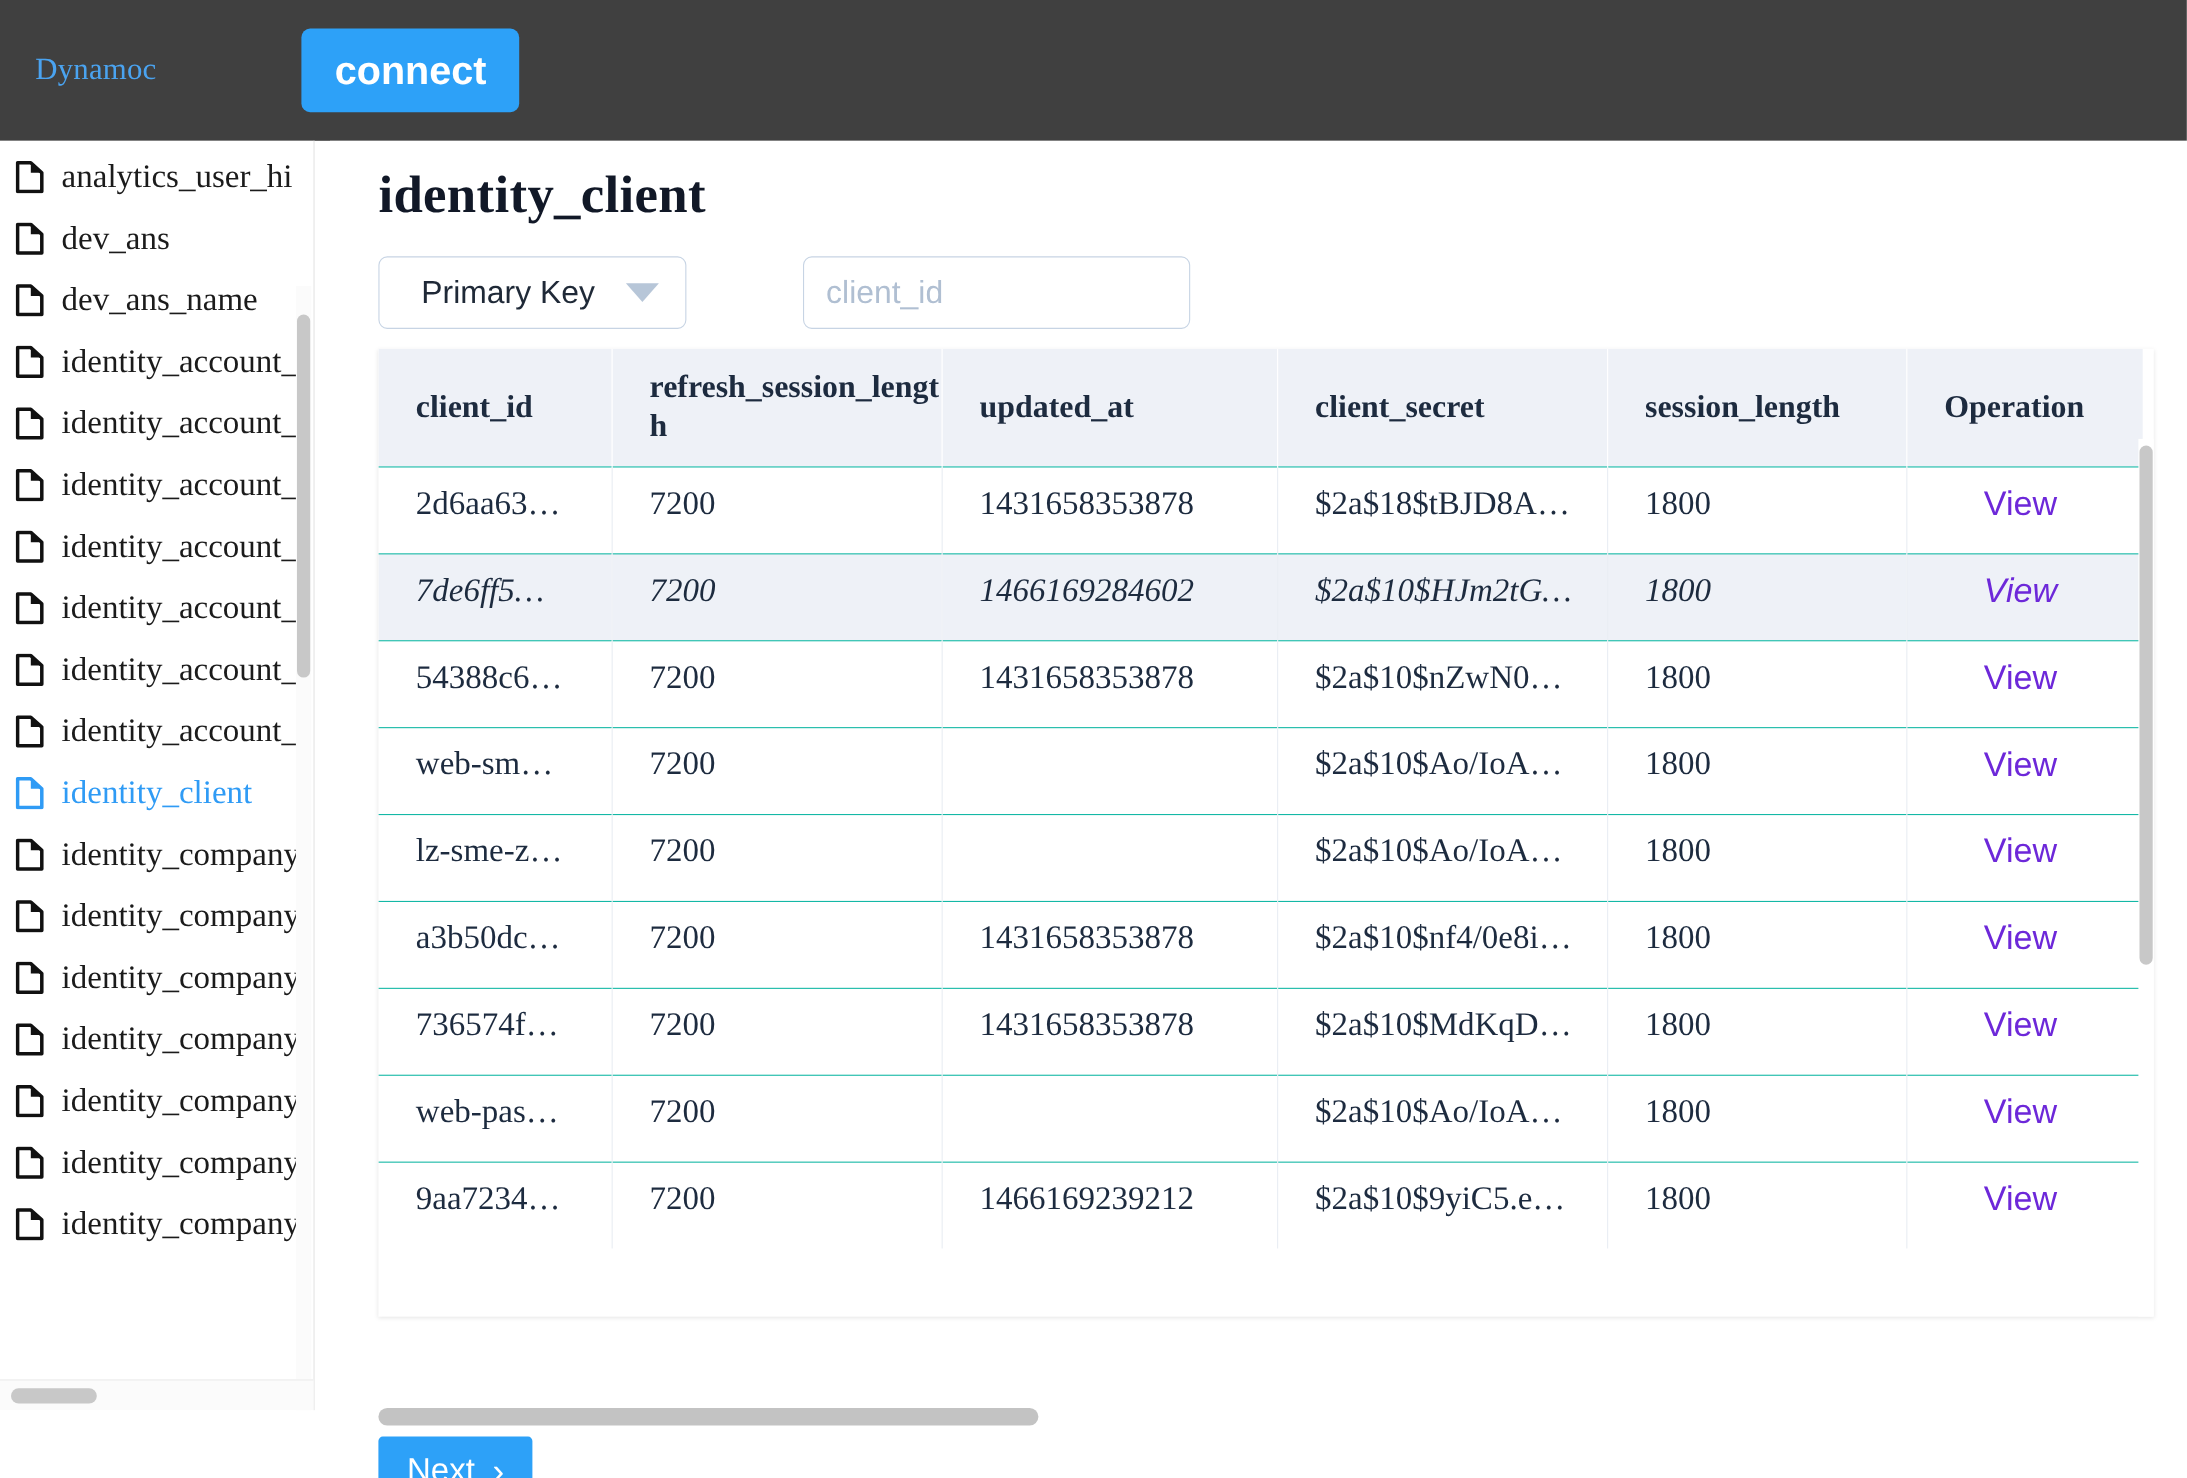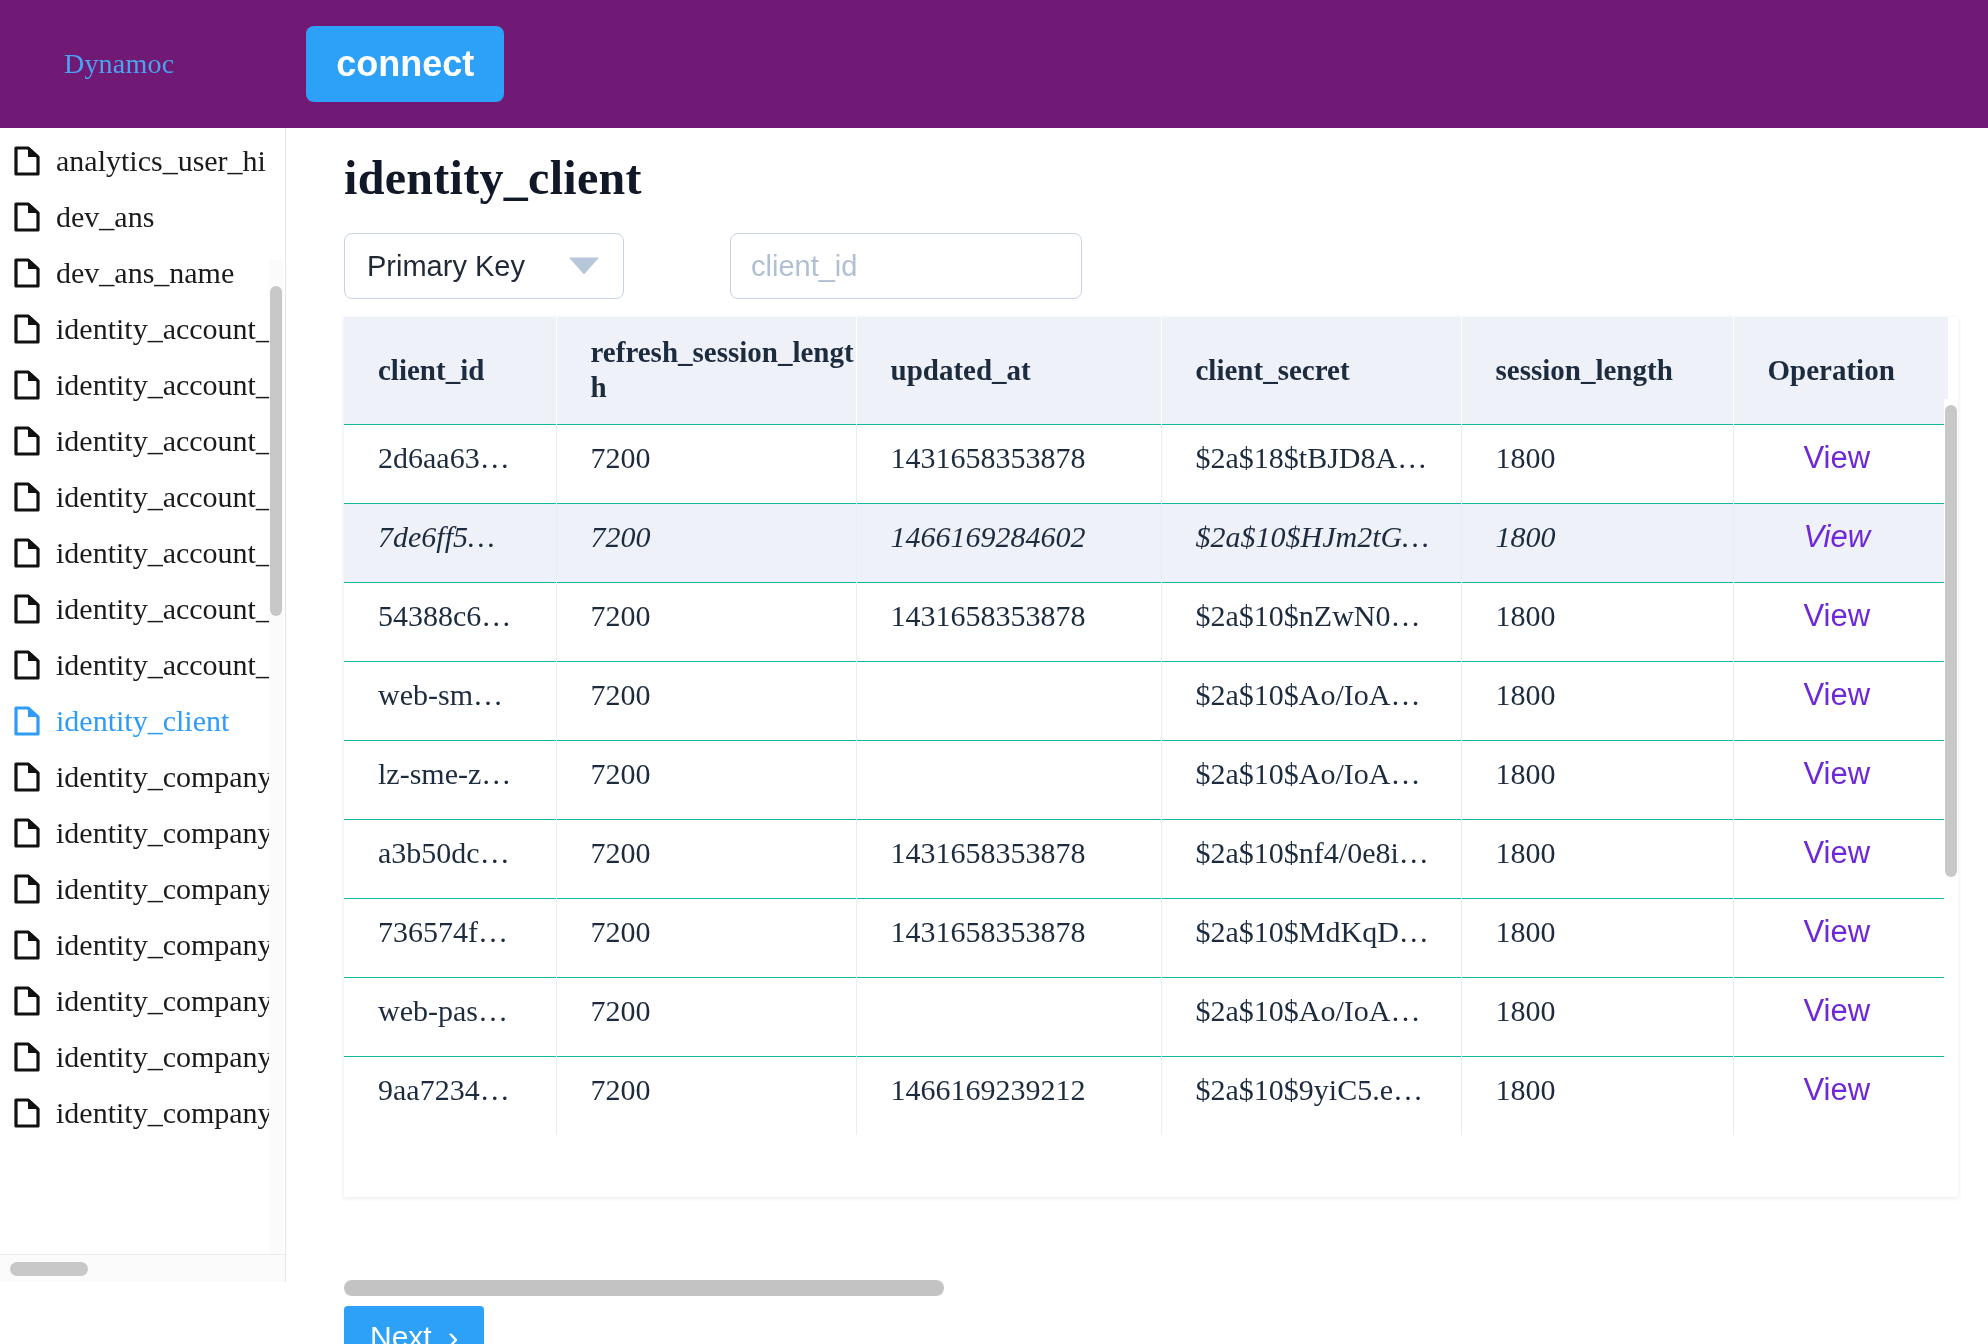--- a/index.html
+++ b/index.html
@@ -9,24 +9,24 @@
     overflow: hidden;
     background: #ffffff;
     font-family: "Liberation Serif", "DejaVu Serif", serif;
   }
 
   
   .navbar {
     position: absolute;
     top: 0; left: 0;
     width: 1988px; height: 128px;
-    background: #701a75;
+    background: #404040;
     display: flex;
     align-items: center;
-    padding-left: 64px;
+    padding-left: 32px;
   }
   .brand {
     color: #4aa3f0;
     font-family: "Liberation Serif", "DejaVu Serif", serif;
     font-size: 28px;
     letter-spacing: 0.2px;
     margin-right: 132px;
   }
   .connect-btn {
     background: #2da1f8;
@@ -141,20 +141,21 @@
     background: #ffffff;
     display: flex;
     align-items: center;
     padding-left: 22px;
     cursor: pointer;
   }
   .select-label {
     font-family: "Liberation Sans", "DejaVu Sans", sans-serif;
     font-size: 29px;
     color: #1f2937;
+    margin-left: 16px;
   }
   .chevron {
     position: absolute;
     right: 24px; top: 50%;
     transform: translateY(-50%);
     width: 0; height: 0;
     border-left: 15px solid transparent;
     border-right: 15px solid transparent;
     border-top: 17px solid #b7c6d8;
   }

